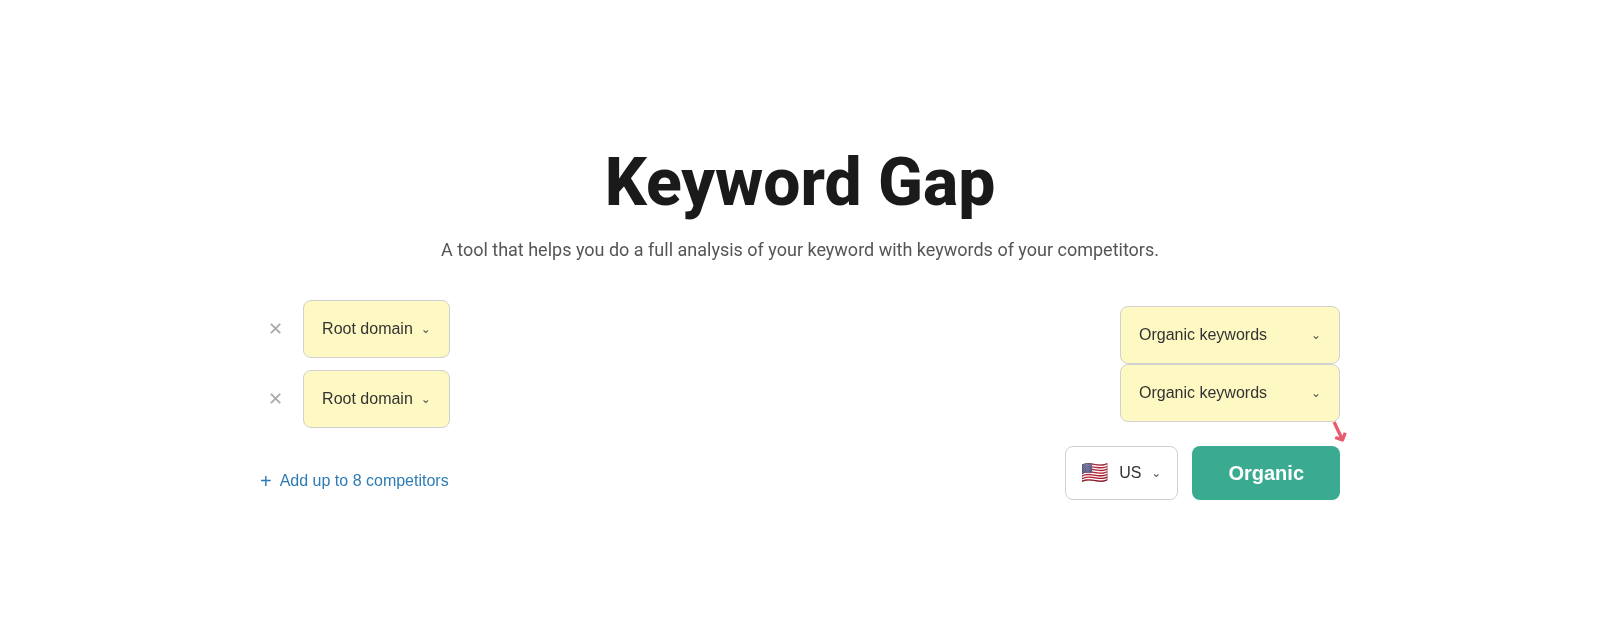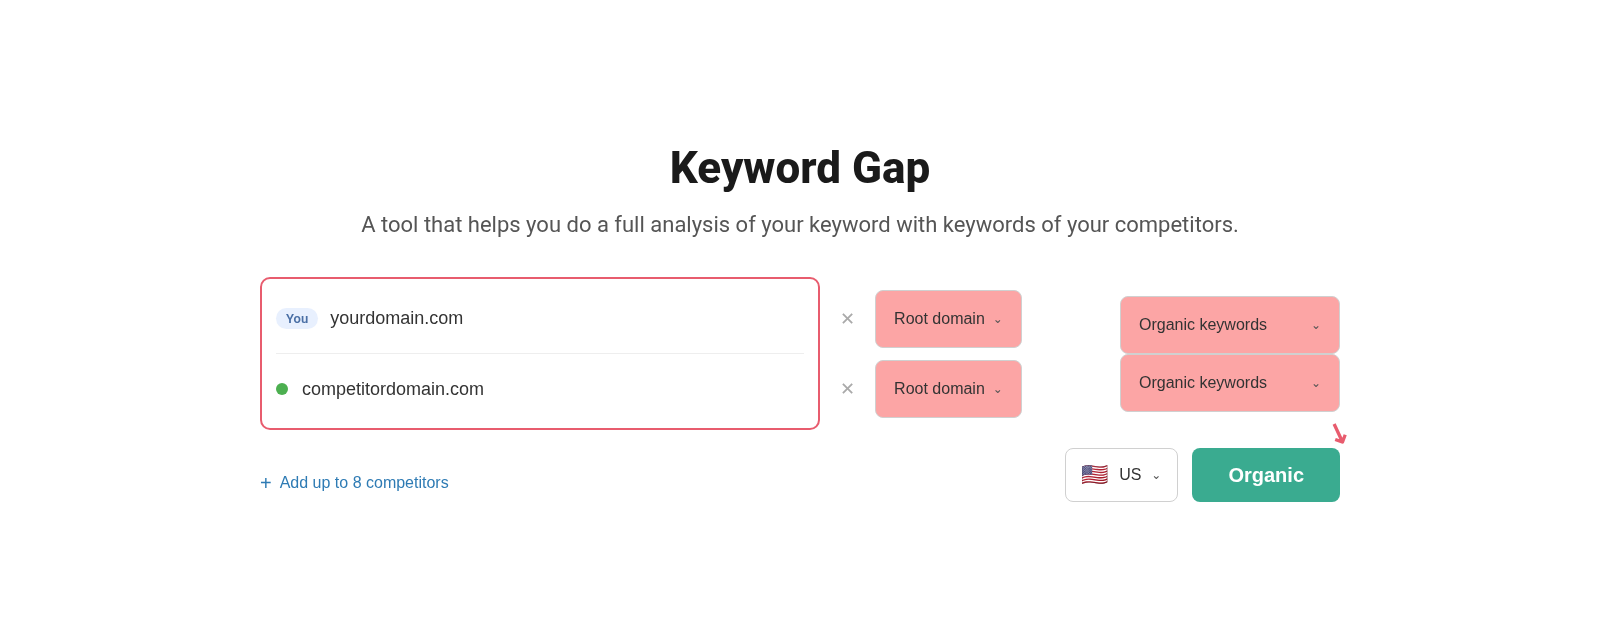--- a/index.html
+++ b/index.html
@@ -21,29 +21,29 @@
     .main-container {
       width: 100%;
       max-width: 1200px;
       padding: 40px 60px;
       display: flex;
       flex-direction: column;
       align-items: center;
     }
 
     .page-title {
-      font-size: 44px;
+      font-size: 66px;
       font-weight: 800;
       color: #1a1a1a;
       margin-bottom: 18px;
       text-align: center;
     }
 
     .page-subtitle {
-      font-size: 22px;
+      font-size: 18px;
       color: #555;
       margin-bottom: 40px;
       text-align: center;
     }
 
     .form-section {
       width: 100%;
       display: flex;
       flex-direction: column;
       gap: 0;
@@ -97,21 +97,21 @@
       color: #aaa;
       font-size: 18px;
       padding: 4px 8px;
       display: flex;
       align-items: center;
     }
 
     .dropdown-btn {
       border: 1.5px solid #d0d0d0;
       border-radius: 8px;
-      background: #fca5a5;
+      background: #fef9c3;
       height: 58px;
       padding: 0 18px;
       font-size: 16px;
       color: #333;
       cursor: pointer;
       display: flex;
       align-items: center;
       gap: 8px;
       white-space: nowrap;
       justify-content: space-between;
@@ -239,39 +239,20 @@
 
 <div class="main-container">
 
   <h1 class="page-title">Keyword Gap</h1>
   <p class="page-subtitle">A tool that helps you do a full analysis of your keyword with keywords of your competitors.</p>
 
   <div class="form-section">
 
     <div class="rows-container">
 
-      <div class="highlighted-box">
-
-        <div class="highlighted-row">
-          <div class="domain-input-wrapper" style="border:none; padding: 8px 0;">
-            <span class="you-badge">You</span>
-            <input class="domain-input" type="text" value="yourdomain.com" style="">
-          </div>
-        </div>
-
-        <div class="row-divider"></div>
-
-        <div class="highlighted-row">
-          <div class="domain-input-wrapper" style="border:none; padding: 8px 0;">
-            <span class="competitor-dot"></span>
-            <input class="domain-input" type="text" value="competitordomain.com" style="">
-          </div>
-        </div>
-
-      </div>
 
       <div style="display:flex; flex-direction:column; gap:12px; justify-content:center; flex:1;">
 
         <div style="display:flex; align-items:center; gap:12px; height:58px;">
           <button class="clear-btn">✕</button>
           <button class="dropdown-btn">
             <span>Root domain</span>
             <span class="chevron">⌄</span>
           </button>
         </div>

